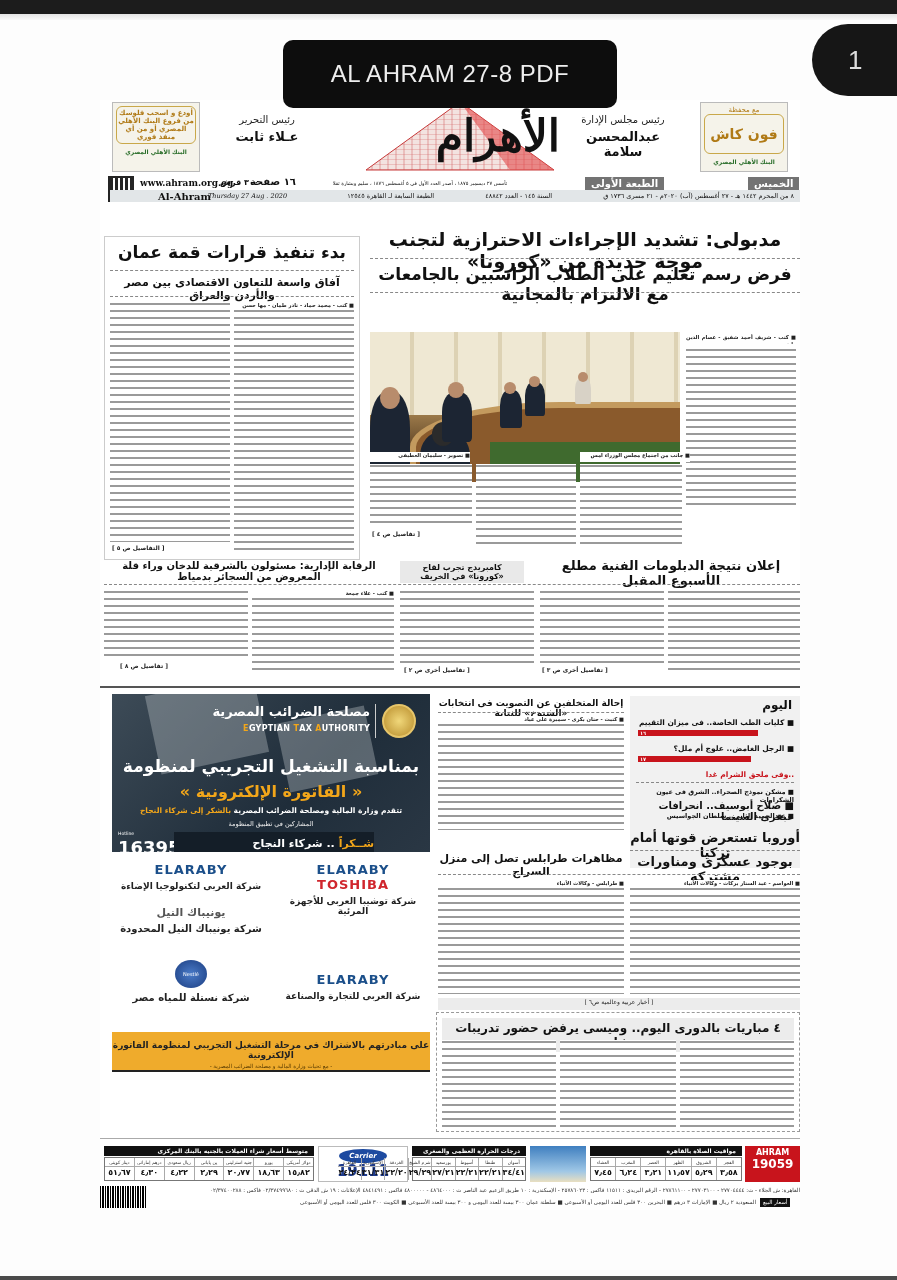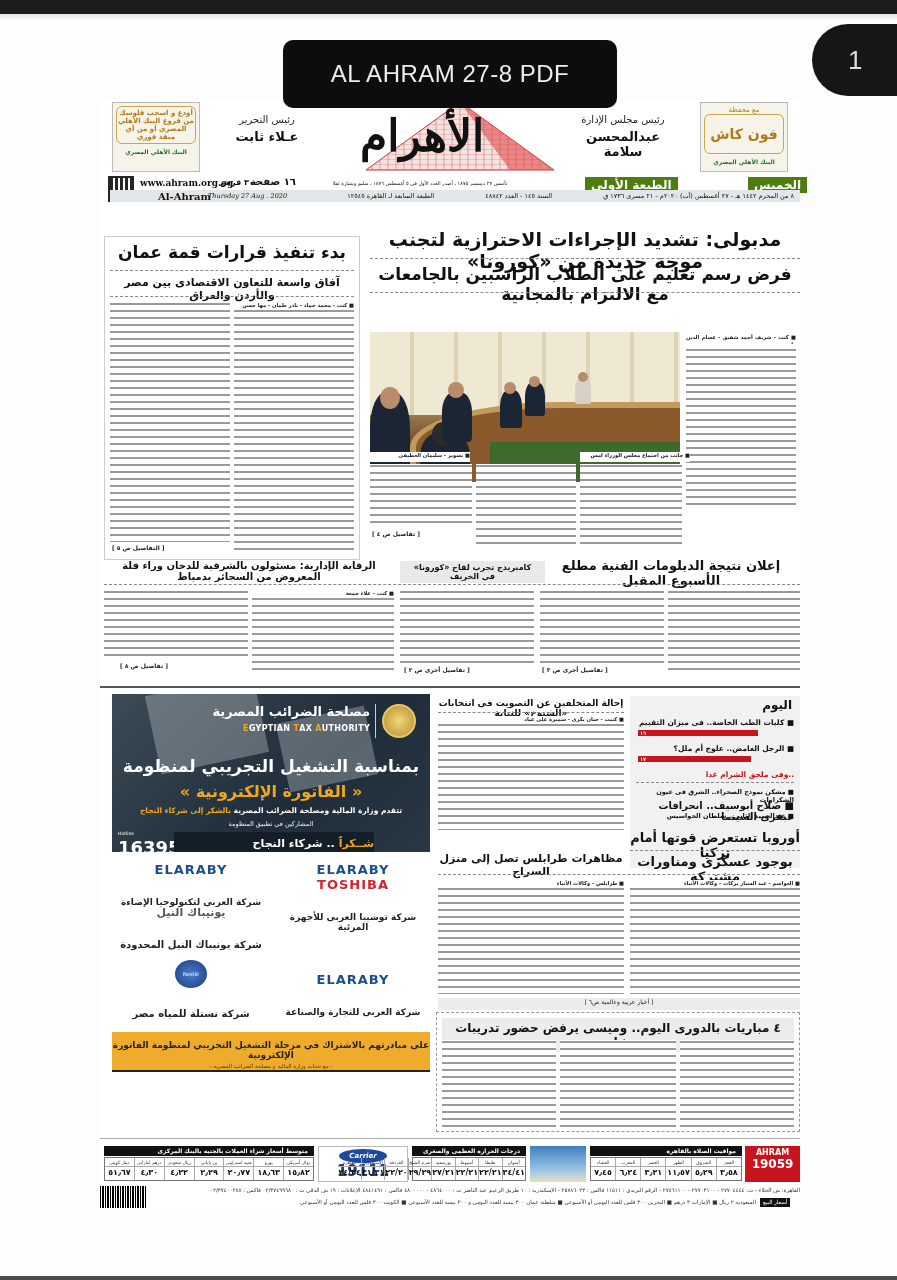--- a/index.html
+++ b/index.html
@@ -13,22 +13,22 @@
 
   
   .ad-box{position:absolute;top:2px;width:88px;height:70px;border:1px solid #bbb;background:#f5f3ea;font-size:7px;text-align:center;padding:3px;direction:rtl}
   .ad-box .inner{border:1px solid #c9a84a;border-radius:6px;height:38px;display:flex;align-items:center;justify-content:center;color:#b07a16;font-weight:bold}
   .ad-box .bank{margin-top:4px;font-size:6px;color:#2a6e2a;font-weight:bold}
   .person{position:absolute;top:14px;width:110px;text-align:center;direction:rtl}
   .person .role{font-size:10px;color:#222}
   .person .nm{font-size:13px;font-weight:bold;margin-top:4px}
   .logo{position:absolute;left:260px;top:0;width:200px;height:72px}
   .logo svg{width:100%;height:100%}
-  .logotext{position:absolute;left:0;top:10px;width:100%;text-align:left;font-family:"DejaVu Serif",serif;font-weight:bold;font-size:44px;color:#111;direction:rtl}
-  .blkbadge{background:#4d7c0f;color:#fff;padding:1px 6px;font-size:12px;font-weight:bold}
+  .logotext{position:absolute;left:0;top:10px;width:100%;text-align:right;font-family:"DejaVu Serif",serif;font-weight:bold;font-size:44px;color:#111;direction:rtl}
+  .blkbadge{background:#737373;color:#fff;padding:1px 6px;font-size:10px;font-weight:bold}
   .datestrip{position:absolute;left:10px;top:90px;width:690px;height:12px;background:#e2e6e8;font-size:6.5px;display:flex;align-items:center;justify-content:space-between;padding:0 6px;direction:rtl}
   .qr{position:absolute;left:8px;top:76px;width:26px;height:26px;background:repeating-linear-gradient(90deg,#000 0 3px,#fff 3px 5px),#000;border:2px solid #000;opacity:.85}
   .url{position:absolute;left:40px;top:78px;font-family:"DejaVu Serif",serif;font-size:9px;font-weight:bold}
   .enname{position:absolute;left:58px;top:91px;font-family:"DejaVu Serif",serif;font-size:10px;font-weight:bold}
   .endate{position:absolute;left:108px;top:92px;font-family:"DejaVu Serif",serif;font-size:6.5px;font-style:italic}
 
   
   .box{position:absolute;border:1px solid #bbb}
   .hl{direction:rtl;text-align:center;font-weight:bold;font-family:"DejaVu Sans",sans-serif;letter-spacing:-0.5px}
   .dotrule{border-top:1px dashed #888;height:0}
@@ -64,21 +64,21 @@
   .ad .h4{position:absolute;left:0;width:100%;top:126px;color:#eee;font-size:6.5px;text-align:center;direction:rtl}
   .ad .hot{position:absolute;left:6px;top:137px;color:#fff;font-size:4.5px}
   .ad .hotnum{position:absolute;left:6px;top:143px;color:#fff;font-size:18px;font-weight:bold}
   .ad .thanks{position:absolute;left:62px;top:138px;width:200px;height:28px;background:#141e28;color:#fff;font-size:11px;font-weight:bold;line-height:24px;direction:rtl}
   .ad .thanks b{color:#f2a61a}
 
   .sponsors{position:absolute;left:12px;top:756px;width:318px;height:170px;background:#fff}
   .sp{position:absolute;width:150px;text-align:center}
   .sp .logo-en{font-family:"DejaVu Sans",sans-serif;font-weight:bold;font-size:13px;color:#1b4f8a;letter-spacing:1px}
   .sp .logo-en .tosh{color:#d0262d}
-  .sp .nm{font-size:9px;font-weight:bold;direction:rtl;color:#222;margin-top:20px}
+  .sp .nm{font-size:9px;font-weight:bold;direction:rtl;color:#222;margin-top:4px}
   .sp .nm.big{font-size:10px}
   .goldbar{position:absolute;left:12px;top:932px;width:318px;height:40px;background:#efab2c;border-bottom:2px solid #222;text-align:center;direction:rtl}
   .goldbar .a{font-size:9px;font-weight:bold;color:#222;padding-top:8px}
   .goldbar .b{font-size:5.5px;color:#5a3c00;margin-top:3px}
   .bk{position:absolute;background:#111;color:#fff;font-size:6px;font-weight:bold;height:10px;line-height:10px;direction:rtl;padding-right:6px}
   .tbl{position:absolute;border:1px solid #777;display:flex;direction:rtl;background:#fff}
   .tbl .c{flex:1;border-left:1px solid #aaa;text-align:center}
   .tbl .c:last-child{border-left:none}
   .tbl .h{font-size:4.5px;color:#333;height:9px;line-height:9px;border-bottom:1px solid #aaa}
   .tbl .v{font-size:8px;font-weight:bold;height:12px;line-height:12px}
@@ -186,21 +186,21 @@
   <div class="hl" style="position:absolute;left:6px;top:142px;width:252px;font-size:17px;">بدء تنفيذ قرارات قمة عمان</div>
   <div class="dotrule" style="position:absolute;left:10px;top:170px;width:244px"></div>
   <div class="hl" style="position:absolute;left:6px;top:176px;width:252px;font-size:11px;">آفاق واسعة للتعاون الاقتصادى بين مصر والأردن والعراق</div>
   <div class="dotrule" style="position:absolute;left:10px;top:196px;width:244px"></div>
   <div class="col lines" style="left:134px;top:202px;width:120px;height:252px"></div>
   <div class="col" style="left:134px;top:202px;width:120px;height:8px;background:#fff;font-weight:bold;color:#222">■ كتب - محمد حماد - نادر طمان - مها حسن</div>
   <div class="col lines" style="left:10px;top:202px;width:120px;height:240px"></div>
   <div class="details" style="position:absolute;left:12px;top:444px;">[ التفاصيل ص ٥ ]</div>
 
   <div class="hl" style="position:absolute;left:440px;top:458px;width:262px;font-size:13px;">إعلان نتيجة الدبلومات الفنية مطلع الأسبوع المقبل</div>
-  <div class="hl" style="position:absolute;left:300px;top:461px;width:145px;font-size:8px;background:#e9e9e9;padding:2px 8px">كامبريدج تجرب لقاح «كورونا» في الخريف</div>
+  <div class="hl" style="position:absolute;left:300px;top:461px;width:124px;font-size:8px;background:#e9e9e9;padding:2px 8px">كامبريدج تجرب لقاح «كورونا» في الخريف</div>
   <div class="hl" style="position:absolute;left:4px;top:460px;width:290px;font-size:10px;">الرقابة الإدارية: مسئولون بالشرقية للدخان وراء قلة المعروض من السجائر بدمياط</div>
   <div class="dotrule" style="position:absolute;left:4px;top:484px;width:696px"></div>
   <div class="col lines" style="left:568px;top:490px;width:132px;height:80px"></div>
   <div class="col lines" style="left:440px;top:490px;width:124px;height:74px"></div>
   <div class="details" style="position:absolute;left:442px;top:566px;">[ تفاصيل أخرى ص ٣ ]</div>
   <div class="col lines" style="left:300px;top:490px;width:134px;height:74px"></div>
   <div class="details" style="position:absolute;left:304px;top:566px;">[ تفاصيل أخرى ص ٢ ]</div>
   <div class="col lines" style="left:152px;top:490px;width:142px;height:84px"></div>
   <div class="col" style="left:152px;top:490px;width:142px;height:8px;background:#fff;font-weight:bold;color:#222">■ كتب - علاء جمعة</div>
   <div class="col lines" style="left:4px;top:490px;width:144px;height:70px"></div>

